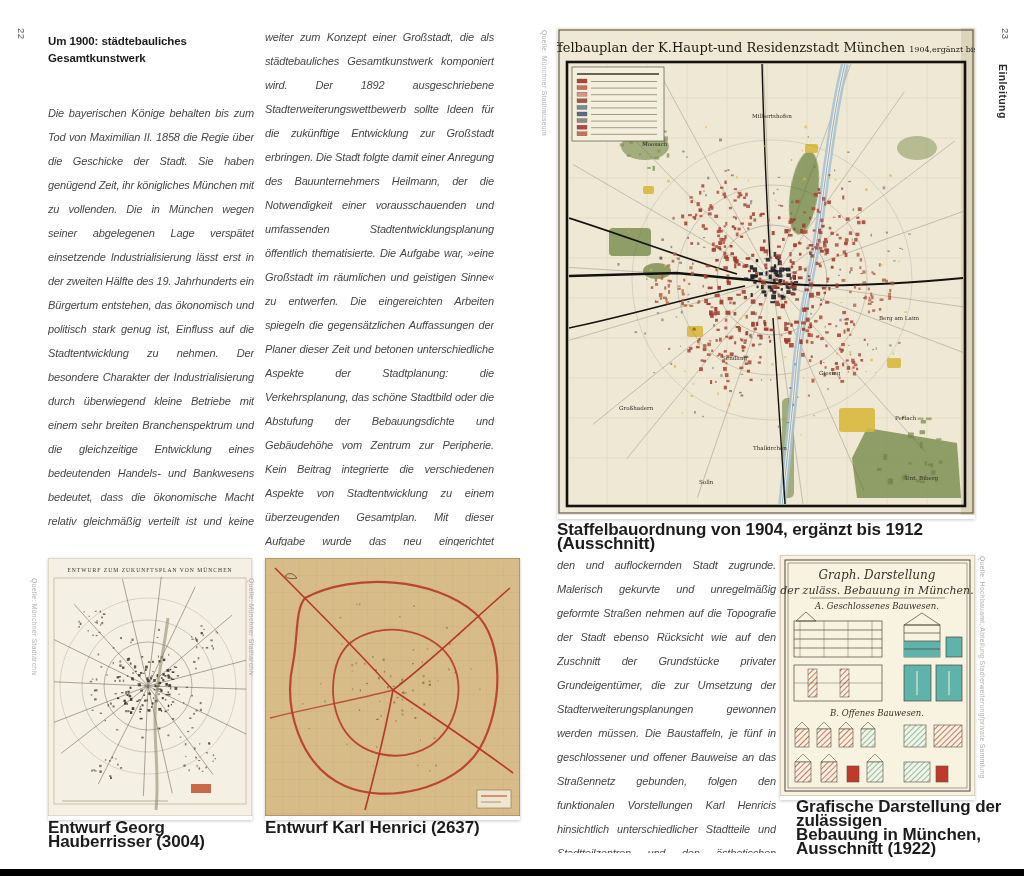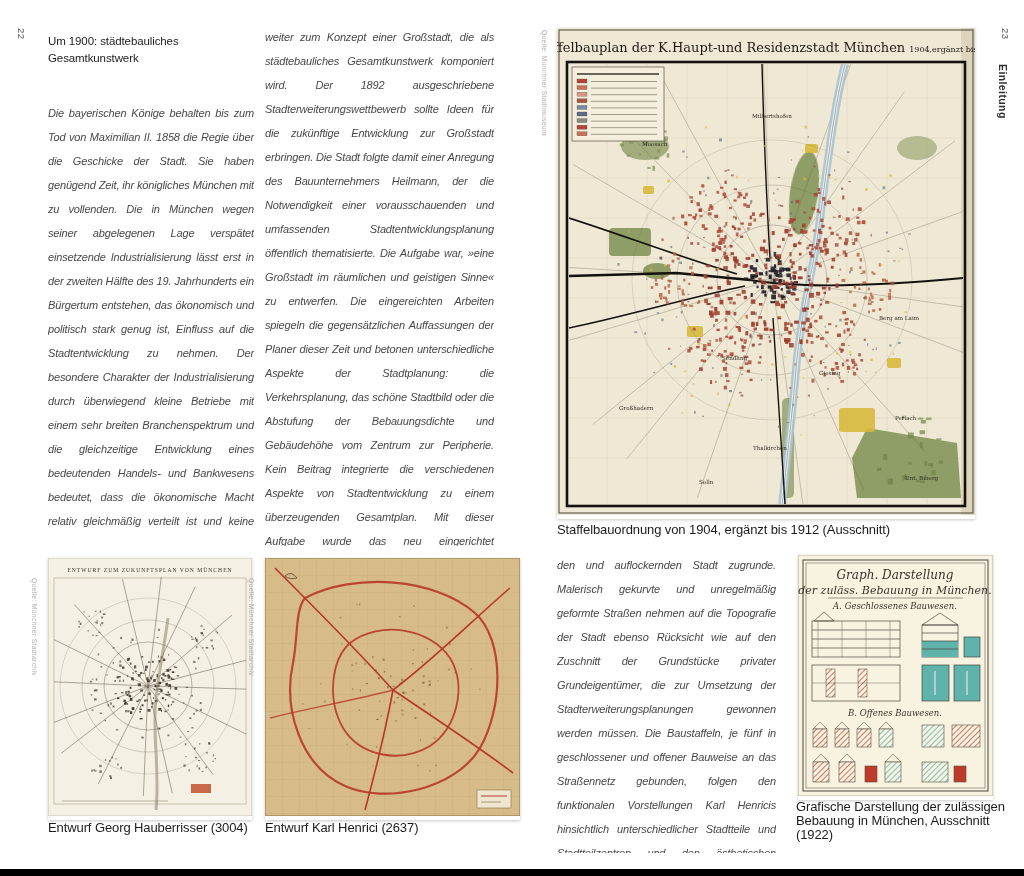--- a/index.html
+++ b/index.html
@@ -11,25 +11,25 @@
   }
   .abs{position:absolute;}
   
   .bodycol{
     font-size:11px;line-height:24px;color:#474747;
     text-align:justify;letter-spacing:-0.15px;
     overflow:hidden;
     font-style:italic;
   }
   .heading{
-    font-weight:normal;color:#1c1c1c;font-size:11.5px;line-height:17px;
+    font-weight:bold;color:#1c1c1c;font-size:11.5px;line-height:17px;
     margin:0 0 34px 0;text-align:left;letter-spacing:-0.1px;
   }
   .caption{
-    font-weight:normal;color:#1c1c1c;font-size:13px;line-height:14px;
+    font-weight:bold;color:#1c1c1c;font-size:17px;line-height:14px;
     letter-spacing:-0.1px;
   }
   
   .vtext{
     writing-mode:vertical-rl;
     font-size:6.8px;color:#aeaeae;letter-spacing:0.3px;
     white-space:nowrap;
   }
   .pagenum{
     writing-mode:vertical-rl;
@@ -1302,21 +1302,21 @@
         <text x="348" y="452">Unt. Biberg</text>
       </g>
     </g>
   </svg>
 </div>
 <div class="abs caption" style="left:557px;top:523px;width:420px;">Staffelbauordnung von 1904, ergänzt bis 1912 (Ausschnitt)</div>
 
 <div class="abs bodycol" style="left:557px;top:553px;width:219px;height:300px;">den und auflockernden Stadt zugrunde. Malerisch gekurvte und unregelmäßig geformte Straßen nehmen auf die Topografie der Stadt ebenso Rücksicht wie auf den Zuschnitt der Grundstücke privater Grundeigentümer, die zur Umsetzung der Stadterweiterungsplanungen gewonnen werden müssen. Die Baustaffeln, je fünf in geschlossener und offener Bauweise an das Straßennetz gebunden, folgen den funktionalen Vorstellungen Karl Henricis hinsichtlich unterschiedlicher Stadtteile und Stadtteilzentren und den ästhetischen Gesichtspunkten einer weiträumig gestaffelten Stadtlandschaft, wie sie Georg Hauberrisser entwickelt hatte. Die so geplanten Straßen und Plätze prägen auch heute noch große Teile Münchens.</div>
 
 <div class="abs vtext" style="left:979px;top:556px;">Quelle: Hochbauamt, Abteilung Stadterweiterung/private Sammlung</div>
-<div class="abs fig" style="left:780px;top:555px;margin-left:18px;">
+<div class="abs fig" style="left:780px;top:555px;">
   <svg width="195" height="241" viewBox="0 0 195 241">
     <defs>
       <pattern id="hatchR" width="4" height="4" patternUnits="userSpaceOnUse" patternTransform="rotate(45)">
         <rect width="4" height="4" fill="#f8f3e0"></rect>
         <line x1="0" y1="0" x2="0" y2="4" stroke="#c03a2b" stroke-width="1.4"></line>
       </pattern>
       <pattern id="hatchT" width="4" height="4" patternUnits="userSpaceOnUse" patternTransform="rotate(45)">
         <rect width="4" height="4" fill="#f8f3e0"></rect>
         <line x1="0" y1="0" x2="0" y2="4" stroke="#5fb3ab" stroke-width="1.6"></line>
       </pattern>

